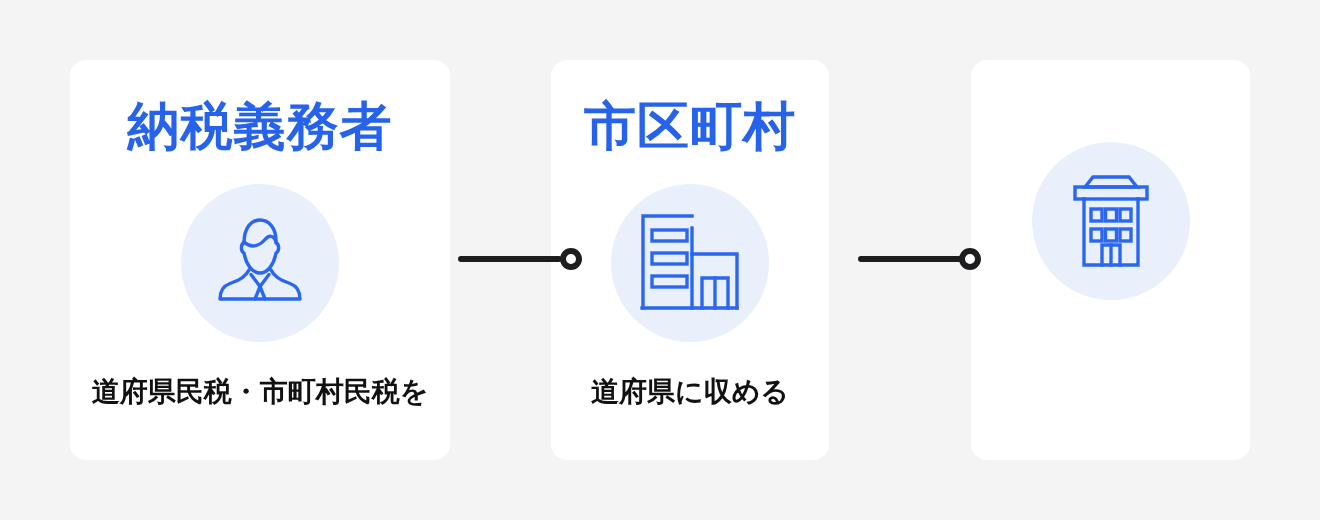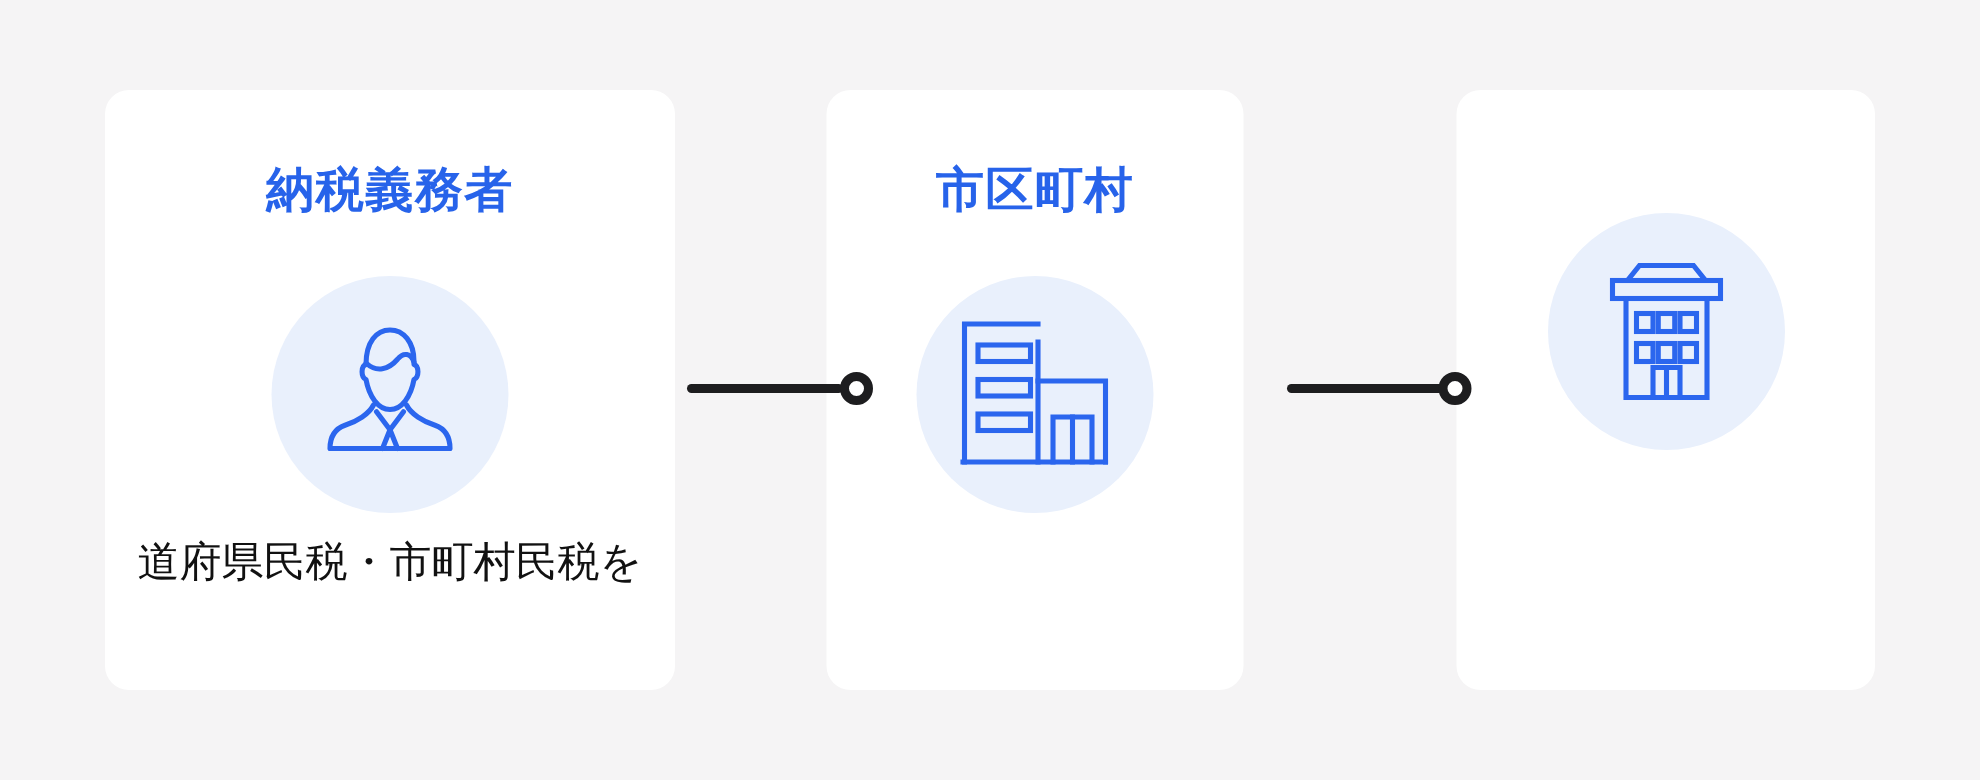--- a/index.html
+++ b/index.html
@@ -23,21 +23,21 @@
     display: flex;
     flex-direction: column;
     align-items: center;
     padding-top: 45px;
     box-sizing: border-box;
   }
   .card-1 { left: 70px;  width: 380px; }
   .card-2 { left: 551px; width: 278px; }
   .card-3 { left: 971px; width: 279px; }
   .card-title {
-    font-size: 32px;
+    font-size: 52px;
     line-height: 42px;
     font-weight: 700;
     color: #2763EA;
     letter-spacing: 1px;
     white-space: nowrap;
   }
   .icon-circle {
     margin-top: 37px;
     width: 158px;
     height: 158px;
@@ -46,24 +46,24 @@
     display: flex;
     align-items: center;
     justify-content: center;
   }
   .icon-circle svg {
     width: 100px;
     height: 100px;
     display: block;
   }
   .card-desc {
-    margin-top: 14px;
+    margin-top: 31px;
     font-size: 28px;
     line-height: 37px;
-    font-weight: 400;
+    font-weight: 700;
     color: #111111;
     text-align: center;
     white-space: nowrap;
   }
   .connector-line {
     position: absolute;
     top: 256px;
     height: 6px;
     width: 104px;
     background: #1D1D1F;
@@ -120,20 +120,21 @@
         <path d="M2 95 H97"></path>
         <path d="M52 41 H97 V95"></path>
         <rect x="12" y="17" width="35" height="11"></rect>
         <rect x="12" y="40" width="35" height="11"></rect>
         <rect x="12" y="63" width="35" height="11"></rect>
         <path d="M62 95 V65 H88 V95"></path>
         <path d="M75 65 V95"></path>
       </svg>
     </div>
     <div class="card-desc">
+      <div>道府県に収める</div>
     </div>
   </div>
 
   <div class="connector-line c2"></div>
   <div class="connector-ring c2"></div>
 
   <div class="card card-3">
     <div class="icon-circle">
       <svg viewBox="0 0 100 100" fill="none" stroke="#2B66EE" stroke-width="3.4" stroke-linecap="square" stroke-linejoin="miter">
         <path d="M32 6 H68 L76 16 H24 Z"></path>

